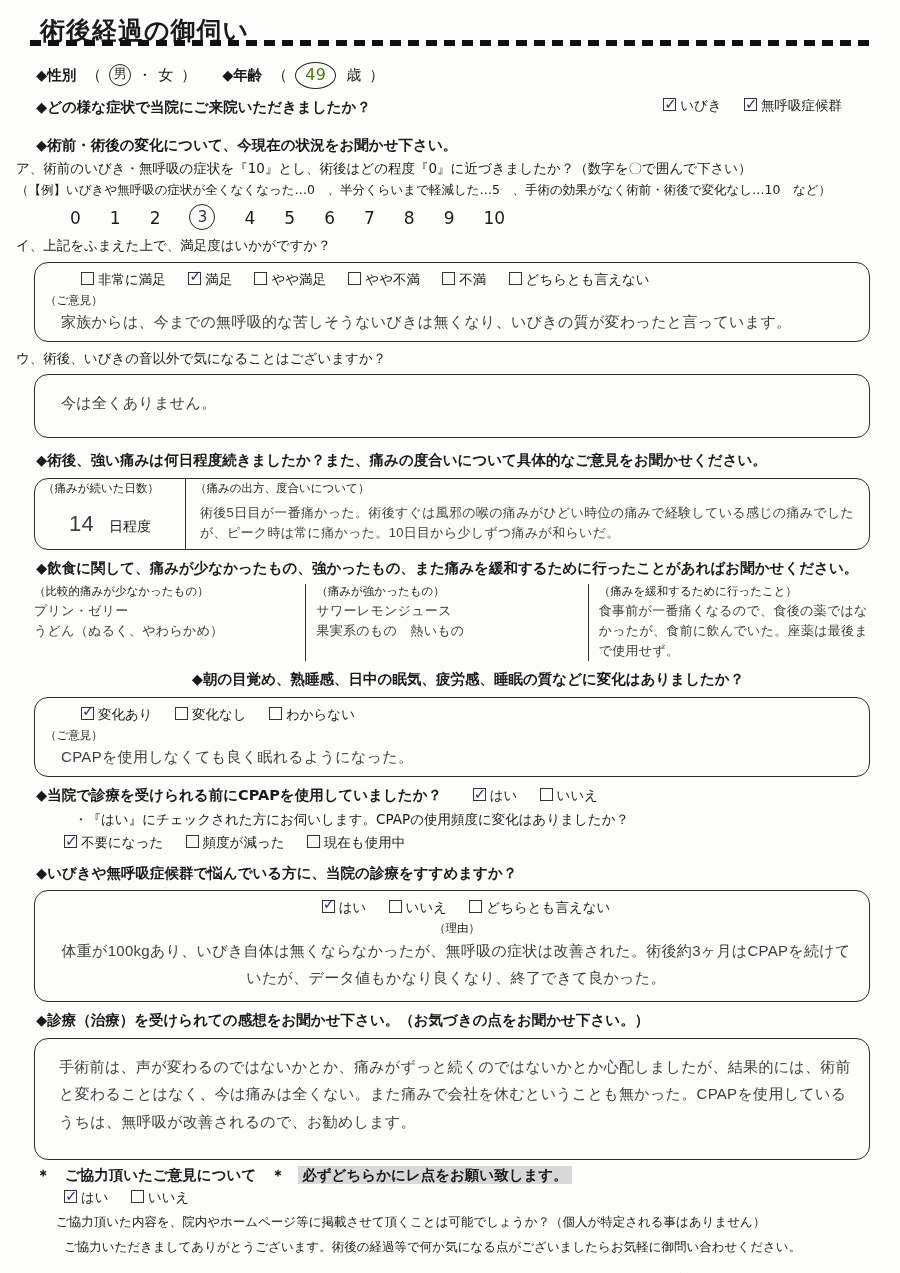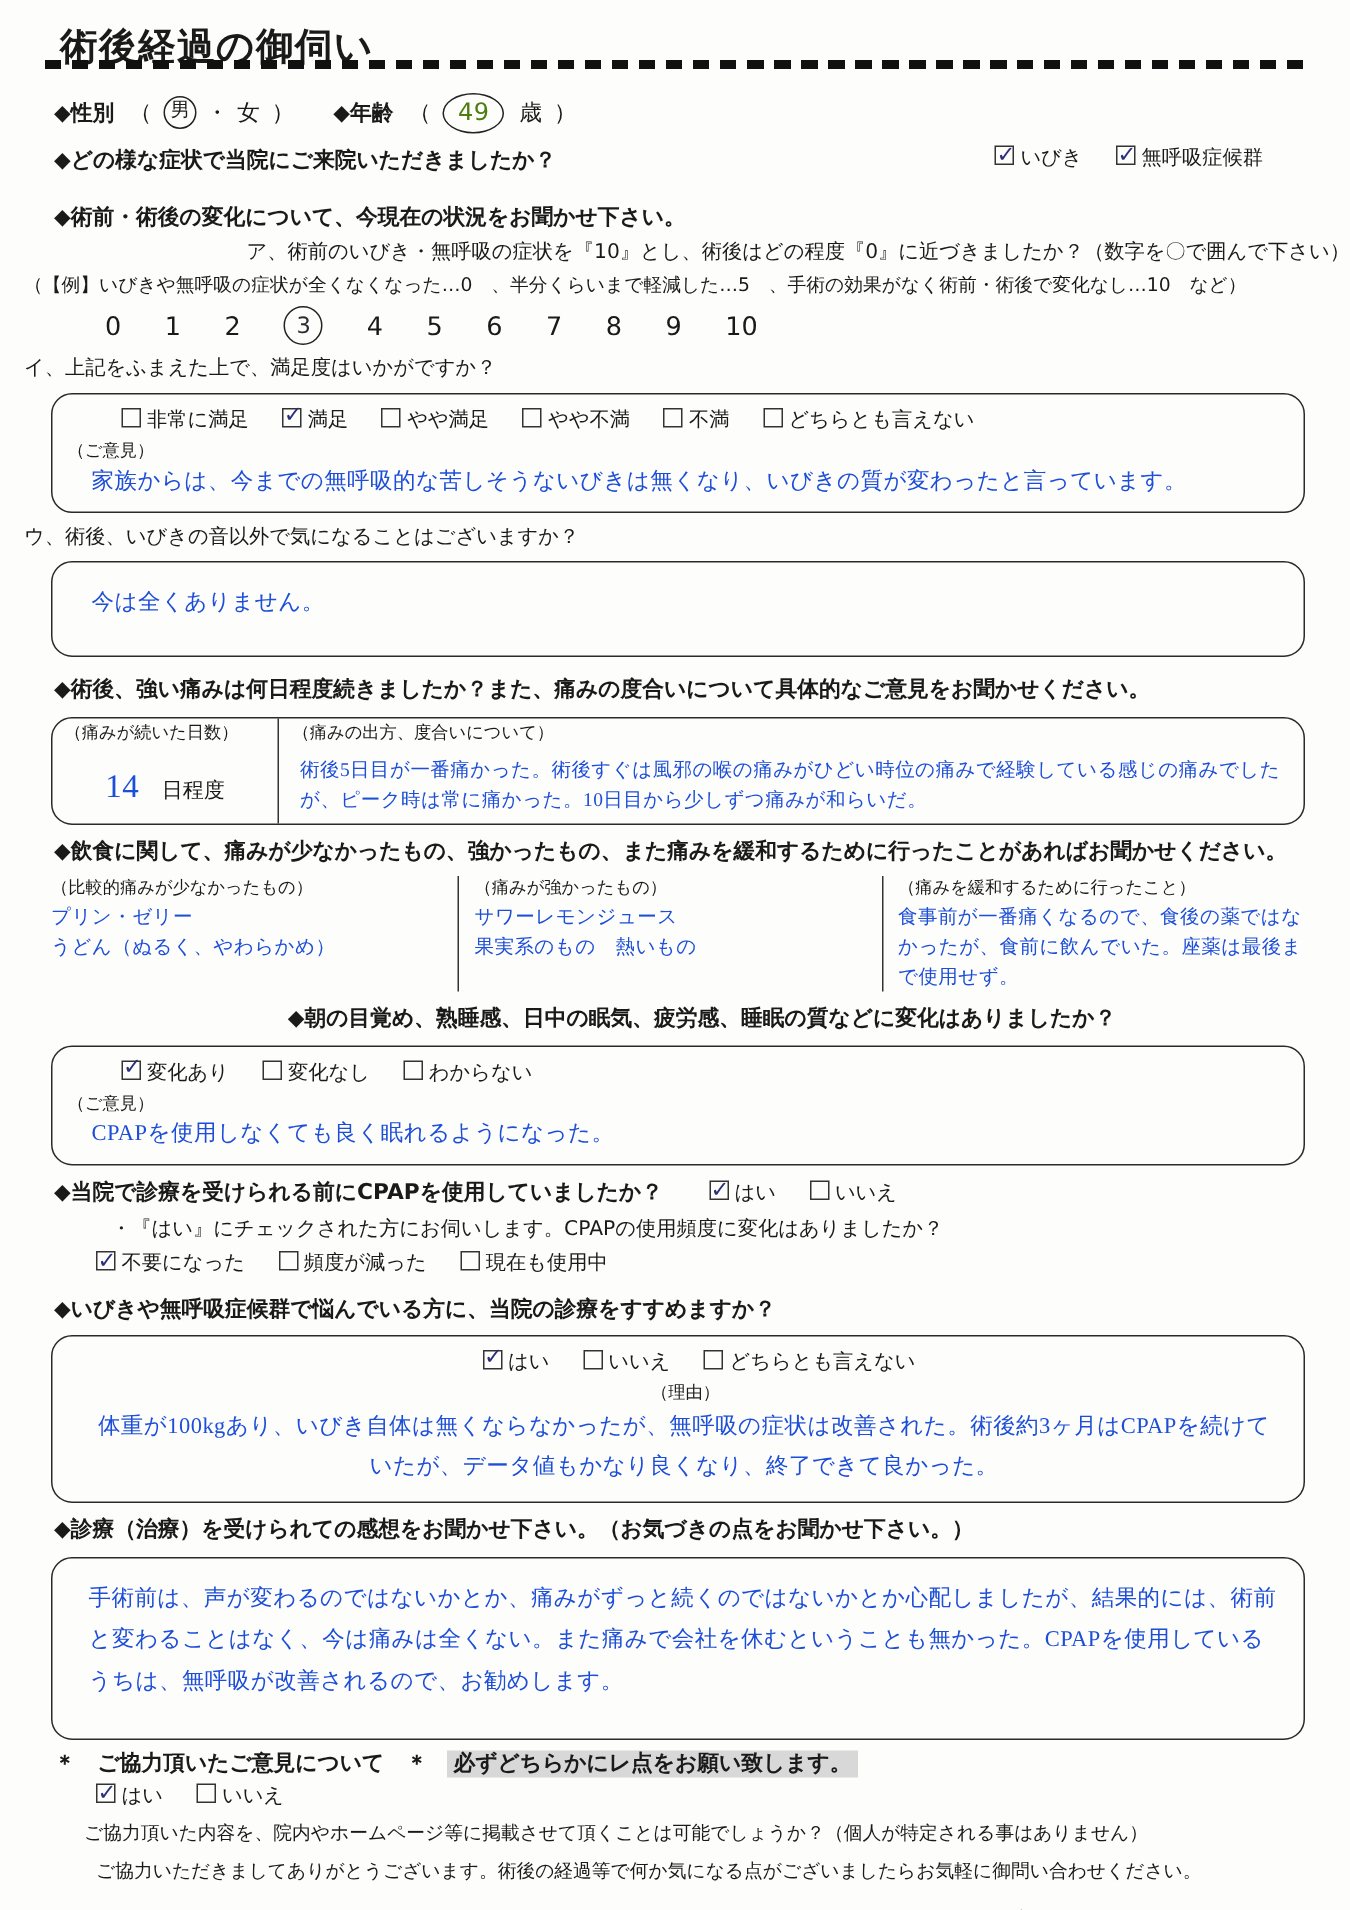--- a/index.html
+++ b/index.html
@@ -24,22 +24,22 @@
     background:repeating-linear-gradient(90deg,#111 0 11px, transparent 11px 18px);
   }
 
   
   .row { padding:2px 0 2px 36px; font-size:14.5px; line-height:1.5; }
   .q { font-size:14.5px; font-weight:bold; }
   .sub { padding-left:16px; font-size:13.5px; }
   .small { font-size:12.5px; }
 
   .hand {
-    font-family:Liberation Serif, serif;
-    color:#1d4ed8;
+    font-family:Liberation Sans, sans-serif;
+    color:#404040;
     font-size:15px;
     letter-spacing:0.3px;
     line-height:1.55;
   }
   .hand-sm { font-size:13px; }
 
   
   .cb { display:inline-block; width:11px; height:11px; border:1.3px solid #333; margin-right:4px;
         position:relative; top:1px; }
   .cb.checked::after{
@@ -126,21 +126,21 @@
       </span>
       <span class="opt">
         <span class="cb checked"></span><span>無呼吸症候群</span>
       </span>
     </span>
   </div>
 
   <div class="row" style="margin-top:12px;">
     <span class="q">◆術前・術後の変化について、今現在の状況をお聞かせ下さい。</span>
   </div>
-  <div class="row sub" style="padding-top:0;text-align:right;">
+  <div class="row sub" style="padding-top:0;">
     <span>ア、術前のいびき・無呼吸の症状を『10』とし、術後はどの程度『0』に近づきましたか？（数字を〇で囲んで下さい）</span>
   </div>
   <div class="row sub small" style="padding-top:0;">
     <span>（【例】いびきや無呼吸の症状が全くなくなった…0　、半分くらいまで軽減した…5　、手術の効果がなく術前・術後で変化なし…10　など）</span>
   </div>
 
   <div class="scale">
     <span>0</span>
     <span>1</span>
     <span>2</span>

